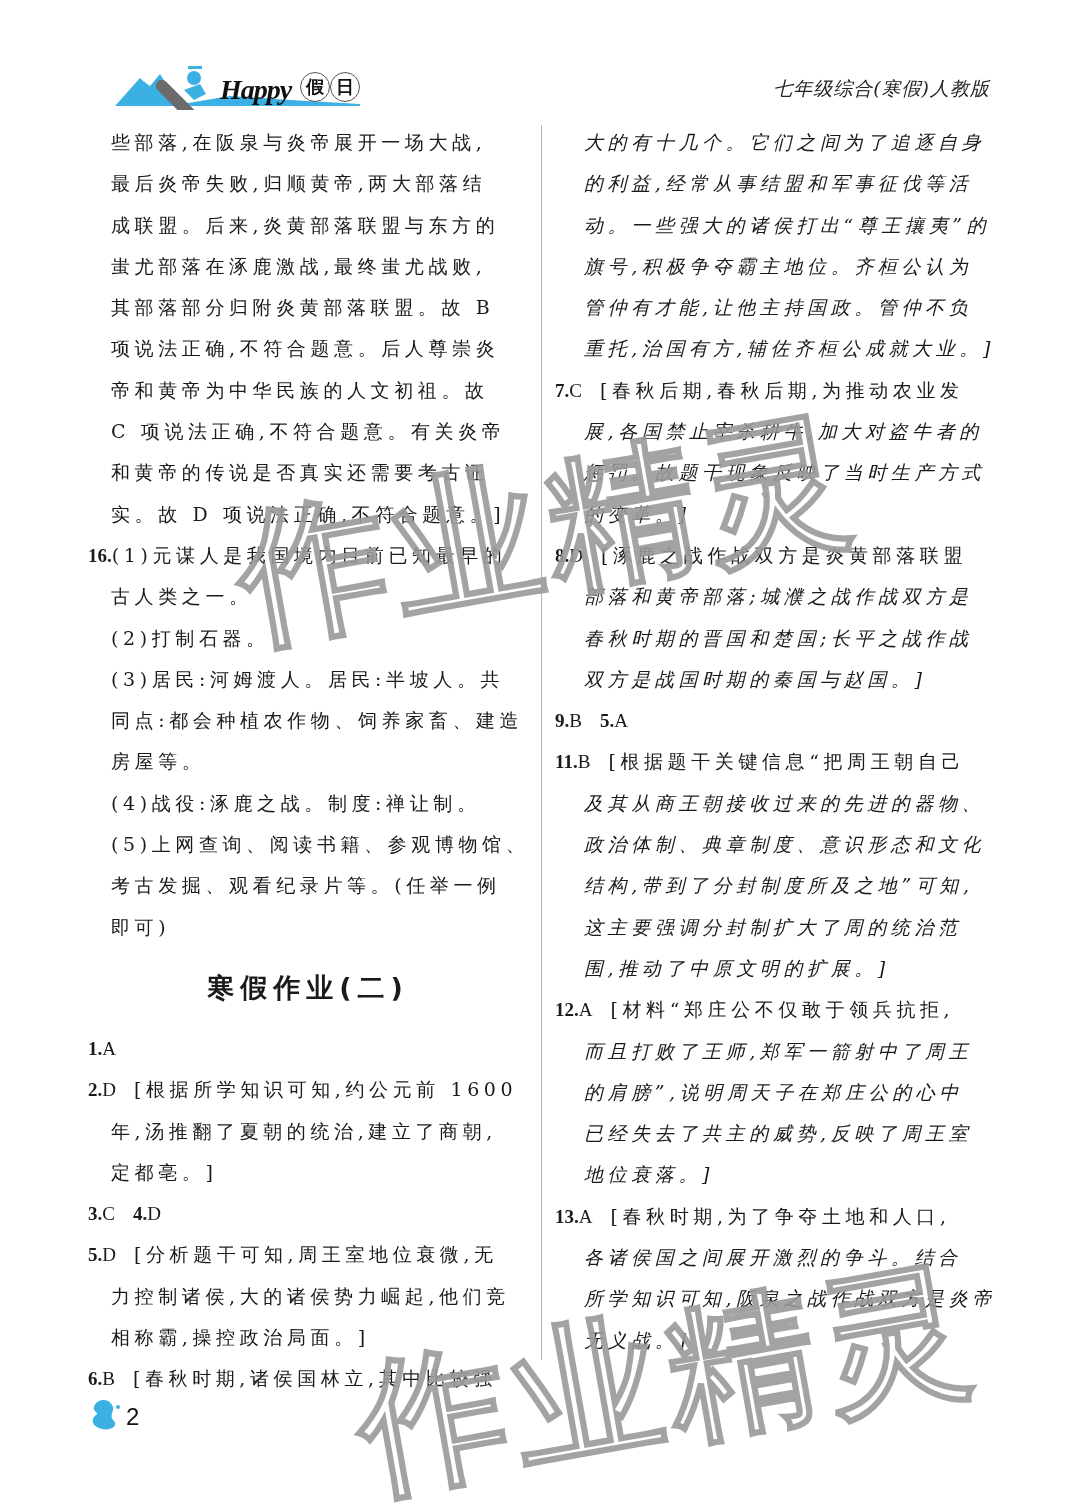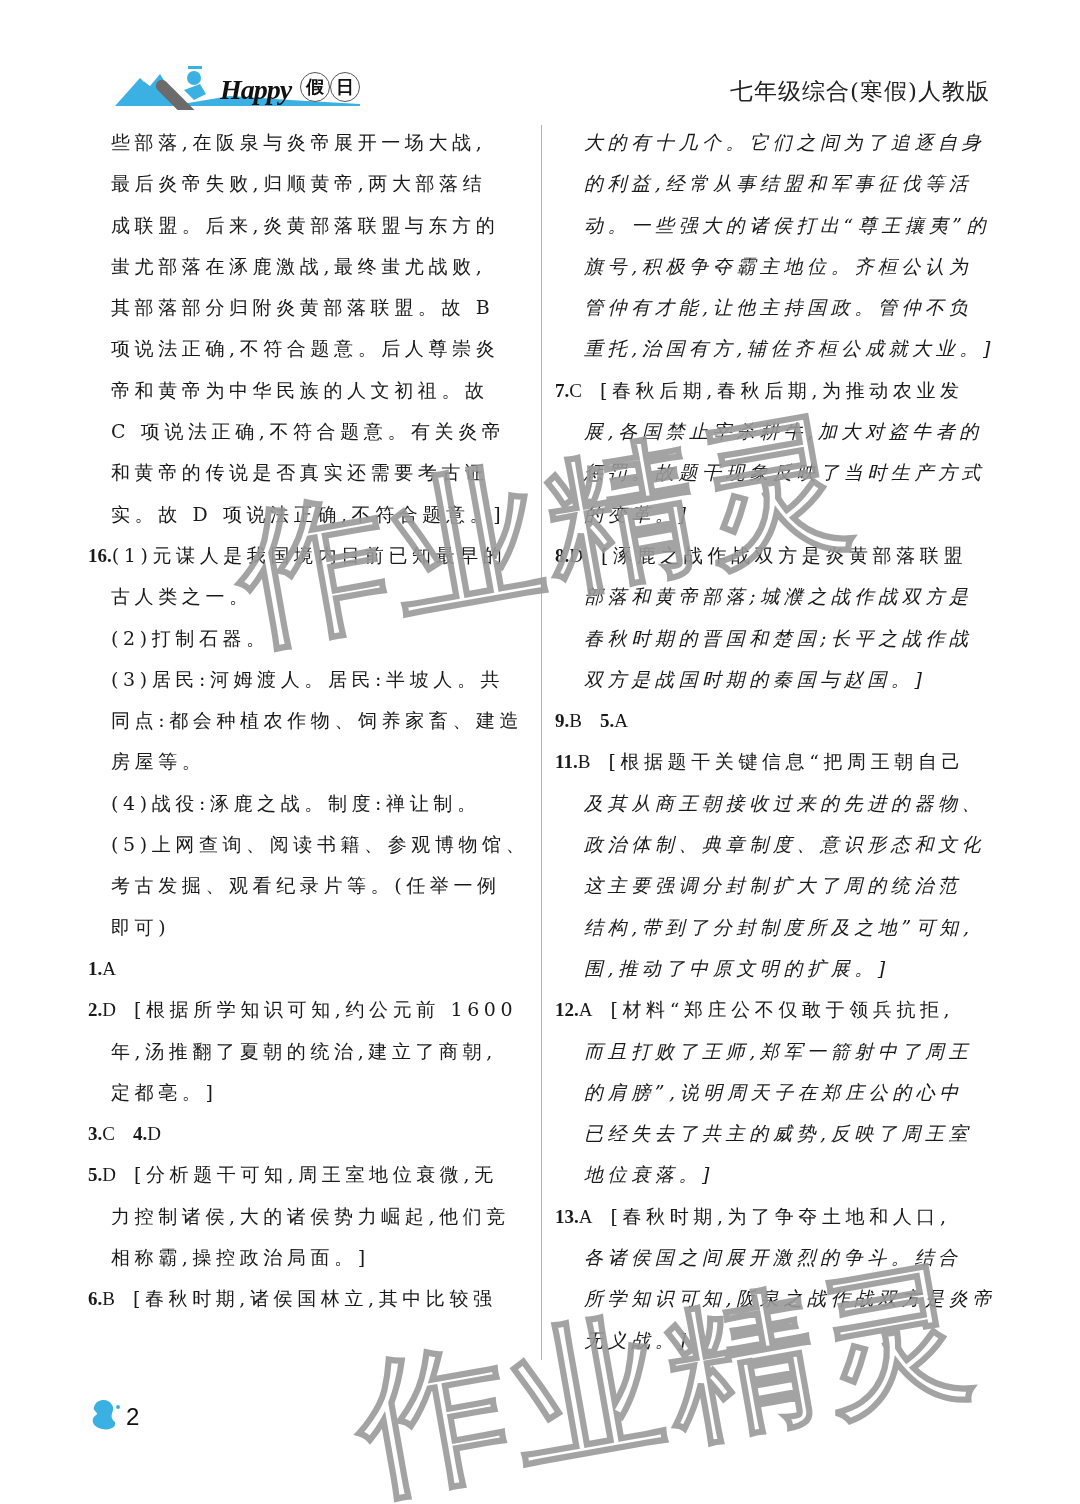--- a/index.html
+++ b/index.html
@@ -7,21 +7,21 @@
            font-family: "DejaVu Serif", "Liberation Serif", serif; color: #1a1a1a; }
 
     .header { position: absolute; left: 110px; top: 60px; width: 880px; height: 50px; }
     .logo { position: absolute; left: 0; top: 0; width: 260px; height: 50px; }
     .logo svg { position: absolute; left: 0; top: 0; }
     .logo-happy { position: absolute; left: 110px; top: 14px; font-family: "Liberation Serif", serif;
                   font-style: italic; font-weight: bold; font-size: 28px; color: #111; letter-spacing: -1px; }
     .logo-badge { position: absolute; top: 12px; width: 28px; height: 28px; border: 1.5px solid #555;
                   border-radius: 50%; background: #fff; font-family: "DejaVu Sans", sans-serif;
                   font-weight: bold; font-size: 18px; line-height: 28px; text-align: center; color: #111; }
-    .header-title { position: absolute; right: 0; top: 16px; font-size: 23px; letter-spacing: 1px; color: #222; }
+    .header-title { position: absolute; right: 0; top: 16px; font-size: 19px; letter-spacing: 1px; color: #222; font-style: italic; }
 
     .col-divider { position: absolute; left: 541px; top: 125px; width: 1px; height: 1235px; background: #a9b6c2; }
 
     .col { position: absolute; top: 122px; width: 440px; }
     .col.left { left: 88px; }
     .col.right { left: 555px; width: 440px; }
 
     .line { height: 41.3px; line-height: 41.3px; font-size: 19px; letter-spacing: 4.6px; white-space: nowrap; }
     .indent { padding-left: 23px; }
     .indent-r { padding-left: 29px; font-style: italic; }
@@ -82,20 +82,21 @@
     <div class="line indent">(2)打制石器。</div>
     <div class="line indent">(3)居民:河姆渡人。居民:半坡人。共</div>
     <div class="line indent">同点:都会种植农作物、饲养家畜、建造</div>
     <div class="line indent">房屋等。</div>
     <div class="line indent">(4)战役:涿鹿之战。制度:禅让制。</div>
     <div class="line indent">(5)上网查询、阅读书籍、参观博物馆、</div>
     <div class="line indent">考古发掘、观看纪录片等。(任举一例</div>
     <div class="line indent">即可)</div>
   </div>
 
+  <div class="section-title">寒假作业(二)</div>
 
   <div class="line"><span class="num">1.</span><span class="ans">A</span></div>
 
   <div>
     <div class="line"><span class="num">2.</span><span class="ans">D</span><span>[根据所学知识可知,约公元前 1600</span></div>
     <div class="line indent">年,汤推翻了夏朝的统治,建立了商朝,</div>
     <div class="line indent">定都亳。]</div>
   </div>
 
   <div class="line"><span class="num">3.</span><span class="ans">C</span><span class="num">4.</span><span class="ans">D</span></div>
@@ -132,22 +133,22 @@
     <div class="line indent-r">春秋时期的晋国和楚国;长平之战作战</div>
     <div class="line indent-r">双方是战国时期的秦国与赵国。]</div>
   </div>
 
   <div class="line"><span class="num">9.</span><span class="ans">B</span><span class="num">5.</span><span class="ans">A</span></div>
 
   <div>
     <div class="line"><span class="num">11.</span><span class="ans">B</span><span>[根据题干关键信息“把周王朝自己</span></div>
     <div class="line indent-r">及其从商王朝接收过来的先进的器物、</div>
     <div class="line indent-r">政治体制、典章制度、意识形态和文化</div>
+    <div class="line indent-r">结构,带到了分封制度所及之地”可知,</div>
     <div class="line indent-r">这主要强调分封制扩大了周的统治范</div>
-    <div class="line indent-r">结构,带到了分封制度所及之地”可知,</div>
     <div class="line indent-r">围,推动了中原文明的扩展。]</div>
   </div>
 
   <div>
     <div class="line"><span class="num">12.</span><span class="ans">A</span><span>[材料“郑庄公不仅敢于领兵抗拒,</span></div>
     <div class="line indent-r">而且打败了王师,郑军一箭射中了周王</div>
     <div class="line indent-r">的肩膀”,说明周天子在郑庄公的心中</div>
     <div class="line indent-r">已经失去了共主的威势,反映了周王室</div>
     <div class="line indent-r">地位衰落。]</div>
   </div>

